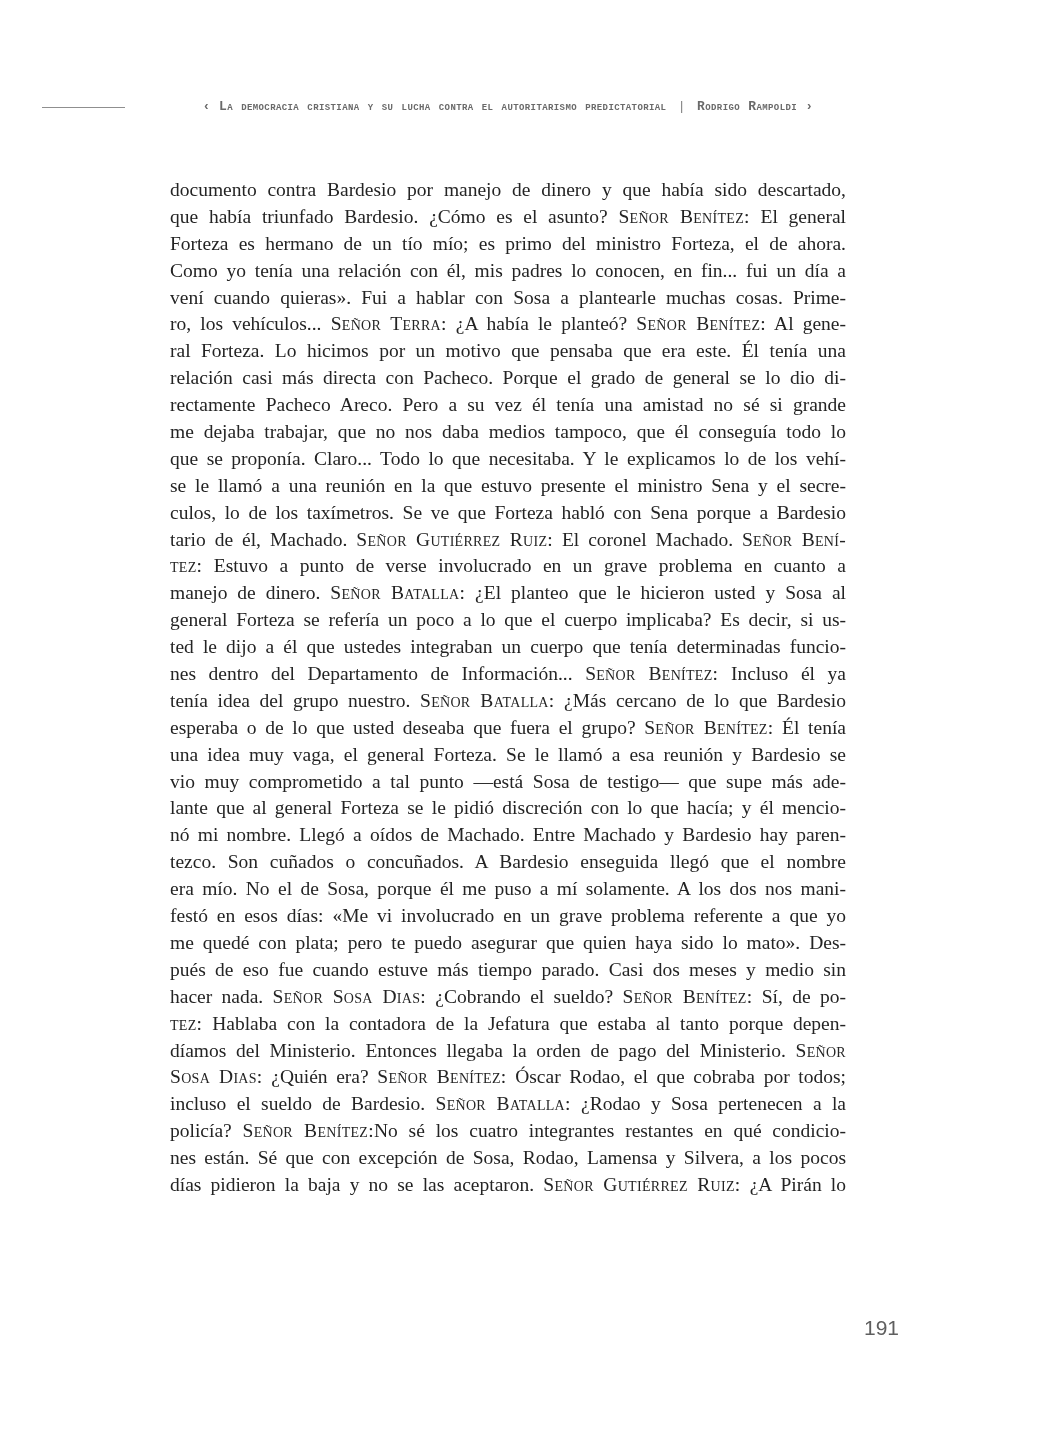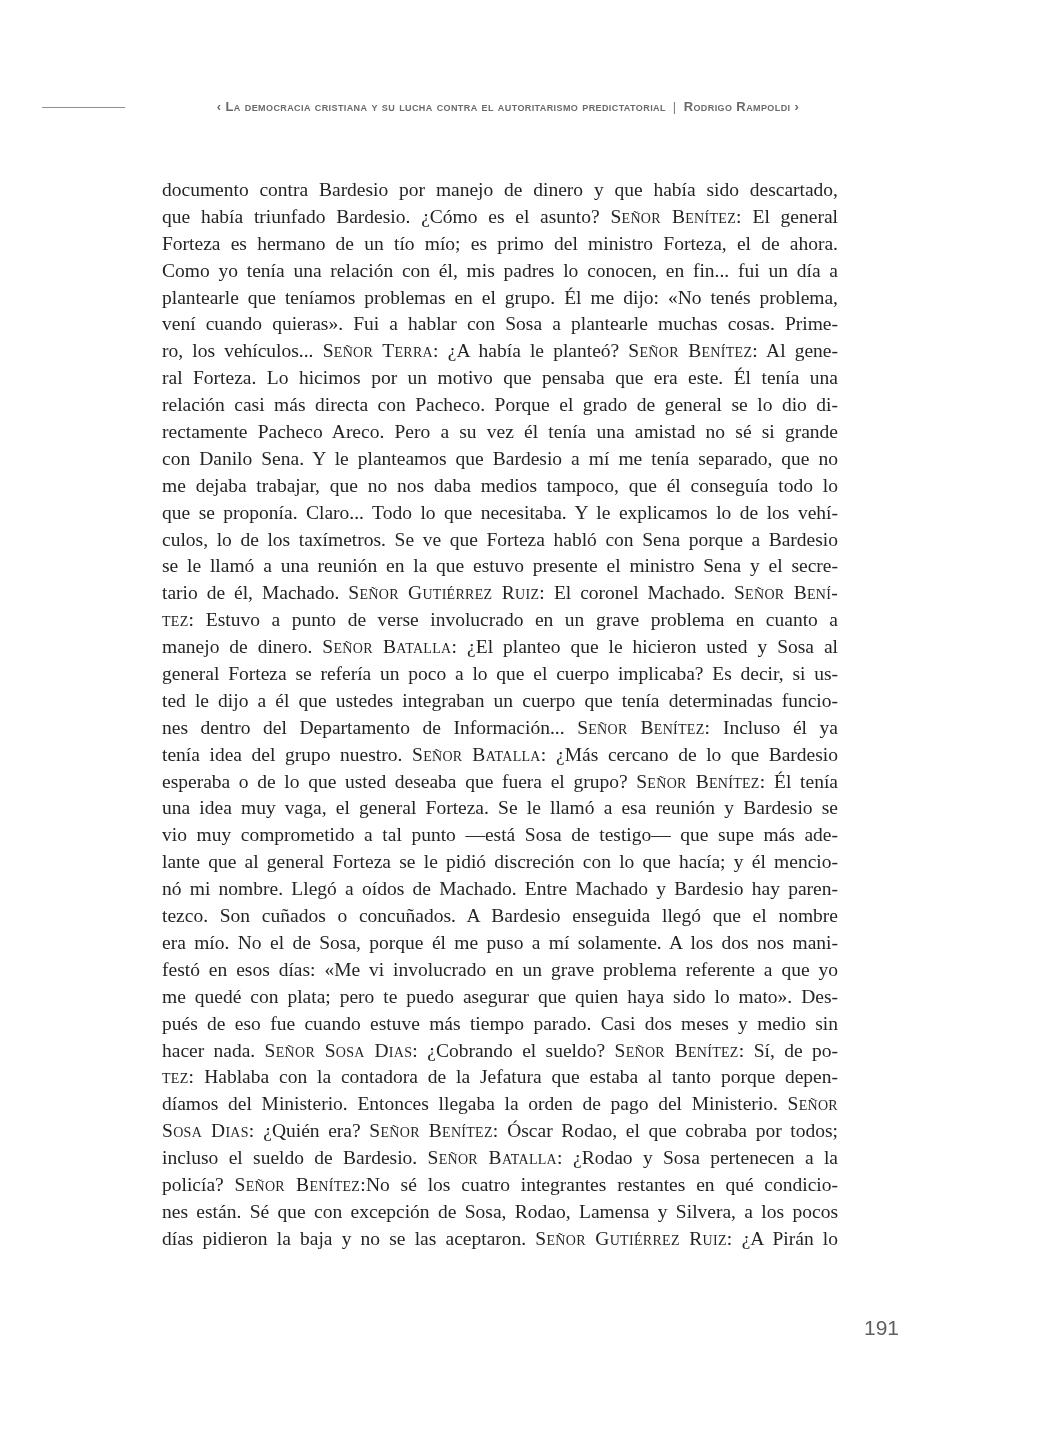--- a/index.html
+++ b/index.html
@@ -15,35 +15,35 @@
     left: 42px; top: 107px;
     width: 83px; height: 1px;
     background: #8f8f8f;
   }
   .header-title {
     position: absolute;
     left: 170px; top: 99px;
     width: 676px;
     text-align: center;
     white-space: nowrap;
-    font-family: Liberation Sans, sans-serif;
+    font-family: Liberation Mono, monospace;
     font-weight: bold;
     font-variant: small-caps;
     font-size: 13px;
     letter-spacing: 0.4px;
     color: #6a6a6a;
   }
   .header-title .divider {
     font-weight: normal;
     padding: 0 3px;
     color: #7d7d7d;
   }
   .body-text {
     position: absolute;
-    left: 162px; top: 177px;
+    left: 170px; top: 177px;
     width: 676px;
     font-size: 19.5px;
     line-height: 26.9px;
     color: #242424;
   }
   .line {
     height: 26.9px;
     text-align: justify;
     text-align-last: justify;
   }
@@ -64,31 +64,29 @@
 
 <div class="header-rule"></div>
 
 <div class="header-title"><span>‹</span> <span>La democracia cristiana y su lucha contra el autoritarismo predictatorial</span> <span class="divider">|</span> <span>Rodrigo Rampoldi</span> <span>›</span></div>
 
 <div class="body-text">
     <div class="line"><span>documento contra Bardesio por manejo de dinero y que había sido descartado,</span></div>
     <div class="line"><span>que había triunfado Bardesio. ¿Cómo es el asunto? </span><span class="sc">Señor Benítez:</span><span> El general</span></div>
     <div class="line"><span>Forteza es hermano de un tío mío; es primo del ministro Forteza, el de ahora.</span></div>
     <div class="line"><span>Como yo tenía una relación con él, mis padres lo conocen, en fin... fui un día a</span></div>
-    <div class="line"><span>plantearle que teníamos problemas en el grupo. Él me dijo: «No tenés problema,</span></div>
     <div class="line"><span>vení cuando quieras». Fui a hablar con Sosa a plantearle muchas cosas. Prime-</span></div>
     <div class="line"><span>ro, los vehículos... </span><span class="sc">Señor Terra:</span><span> ¿A había le planteó? </span><span class="sc">Señor Benítez:</span><span> Al gene-</span></div>
     <div class="line"><span>ral Forteza. Lo hicimos por un motivo que pensaba que era este. Él tenía una</span></div>
     <div class="line"><span>relación casi más directa con Pacheco. Porque el grado de general se lo dio di-</span></div>
     <div class="line"><span>rectamente Pacheco Areco. Pero a su vez él tenía una amistad no sé si grande</span></div>
-    <div class="line"><span>con Danilo Sena. Y le planteamos que Bardesio a mí me tenía separado, que no</span></div>
     <div class="line"><span>me dejaba trabajar, que no nos daba medios tampoco, que él conseguía todo lo</span></div>
     <div class="line"><span>que se proponía. Claro... Todo lo que necesitaba. Y le explicamos lo de los vehí-</span></div>
+    <div class="line"><span>se le llamó a una reunión en la que estuvo presente el ministro Sena y el secre-</span></div>
     <div class="line"><span>culos, lo de los taxímetros. Se ve que Forteza habló con Sena porque a Bardesio</span></div>
-    <div class="line"><span>se le llamó a una reunión en la que estuvo presente el ministro Sena y el secre-</span></div>
     <div class="line"><span>tario de él, Machado. </span><span class="sc">Señor Gutiérrez Ruiz:</span><span> El coronel Machado. </span><span class="sc">Señor Bení-</span></div>
     <div class="line"><span class="sc">tez:</span><span> Estuvo a punto de verse involucrado en un grave problema en cuanto a</span></div>
     <div class="line"><span>manejo de dinero. </span><span class="sc">Señor Batalla:</span><span> ¿El planteo que le hicieron usted y Sosa al</span></div>
     <div class="line"><span>general Forteza se refería un poco a lo que el cuerpo implicaba? Es decir, si us-</span></div>
     <div class="line"><span>ted le dijo a él que ustedes integraban un cuerpo que tenía determinadas funcio-</span></div>
     <div class="line"><span>nes dentro del Departamento de Información... </span><span class="sc">Señor Benítez:</span><span> Incluso él ya</span></div>
     <div class="line"><span>tenía idea del grupo nuestro. </span><span class="sc">Señor Batalla:</span><span> ¿Más cercano de lo que Bardesio</span></div>
     <div class="line"><span>esperaba o de lo que usted deseaba que fuera el grupo? </span><span class="sc">Señor Benítez:</span><span> Él tenía</span></div>
     <div class="line"><span>una idea muy vaga, el general Forteza. Se le llamó a esa reunión y Bardesio se</span></div>
     <div class="line"><span>vio muy comprometido a tal punto —está Sosa de testigo— que supe más ade-</span></div>

